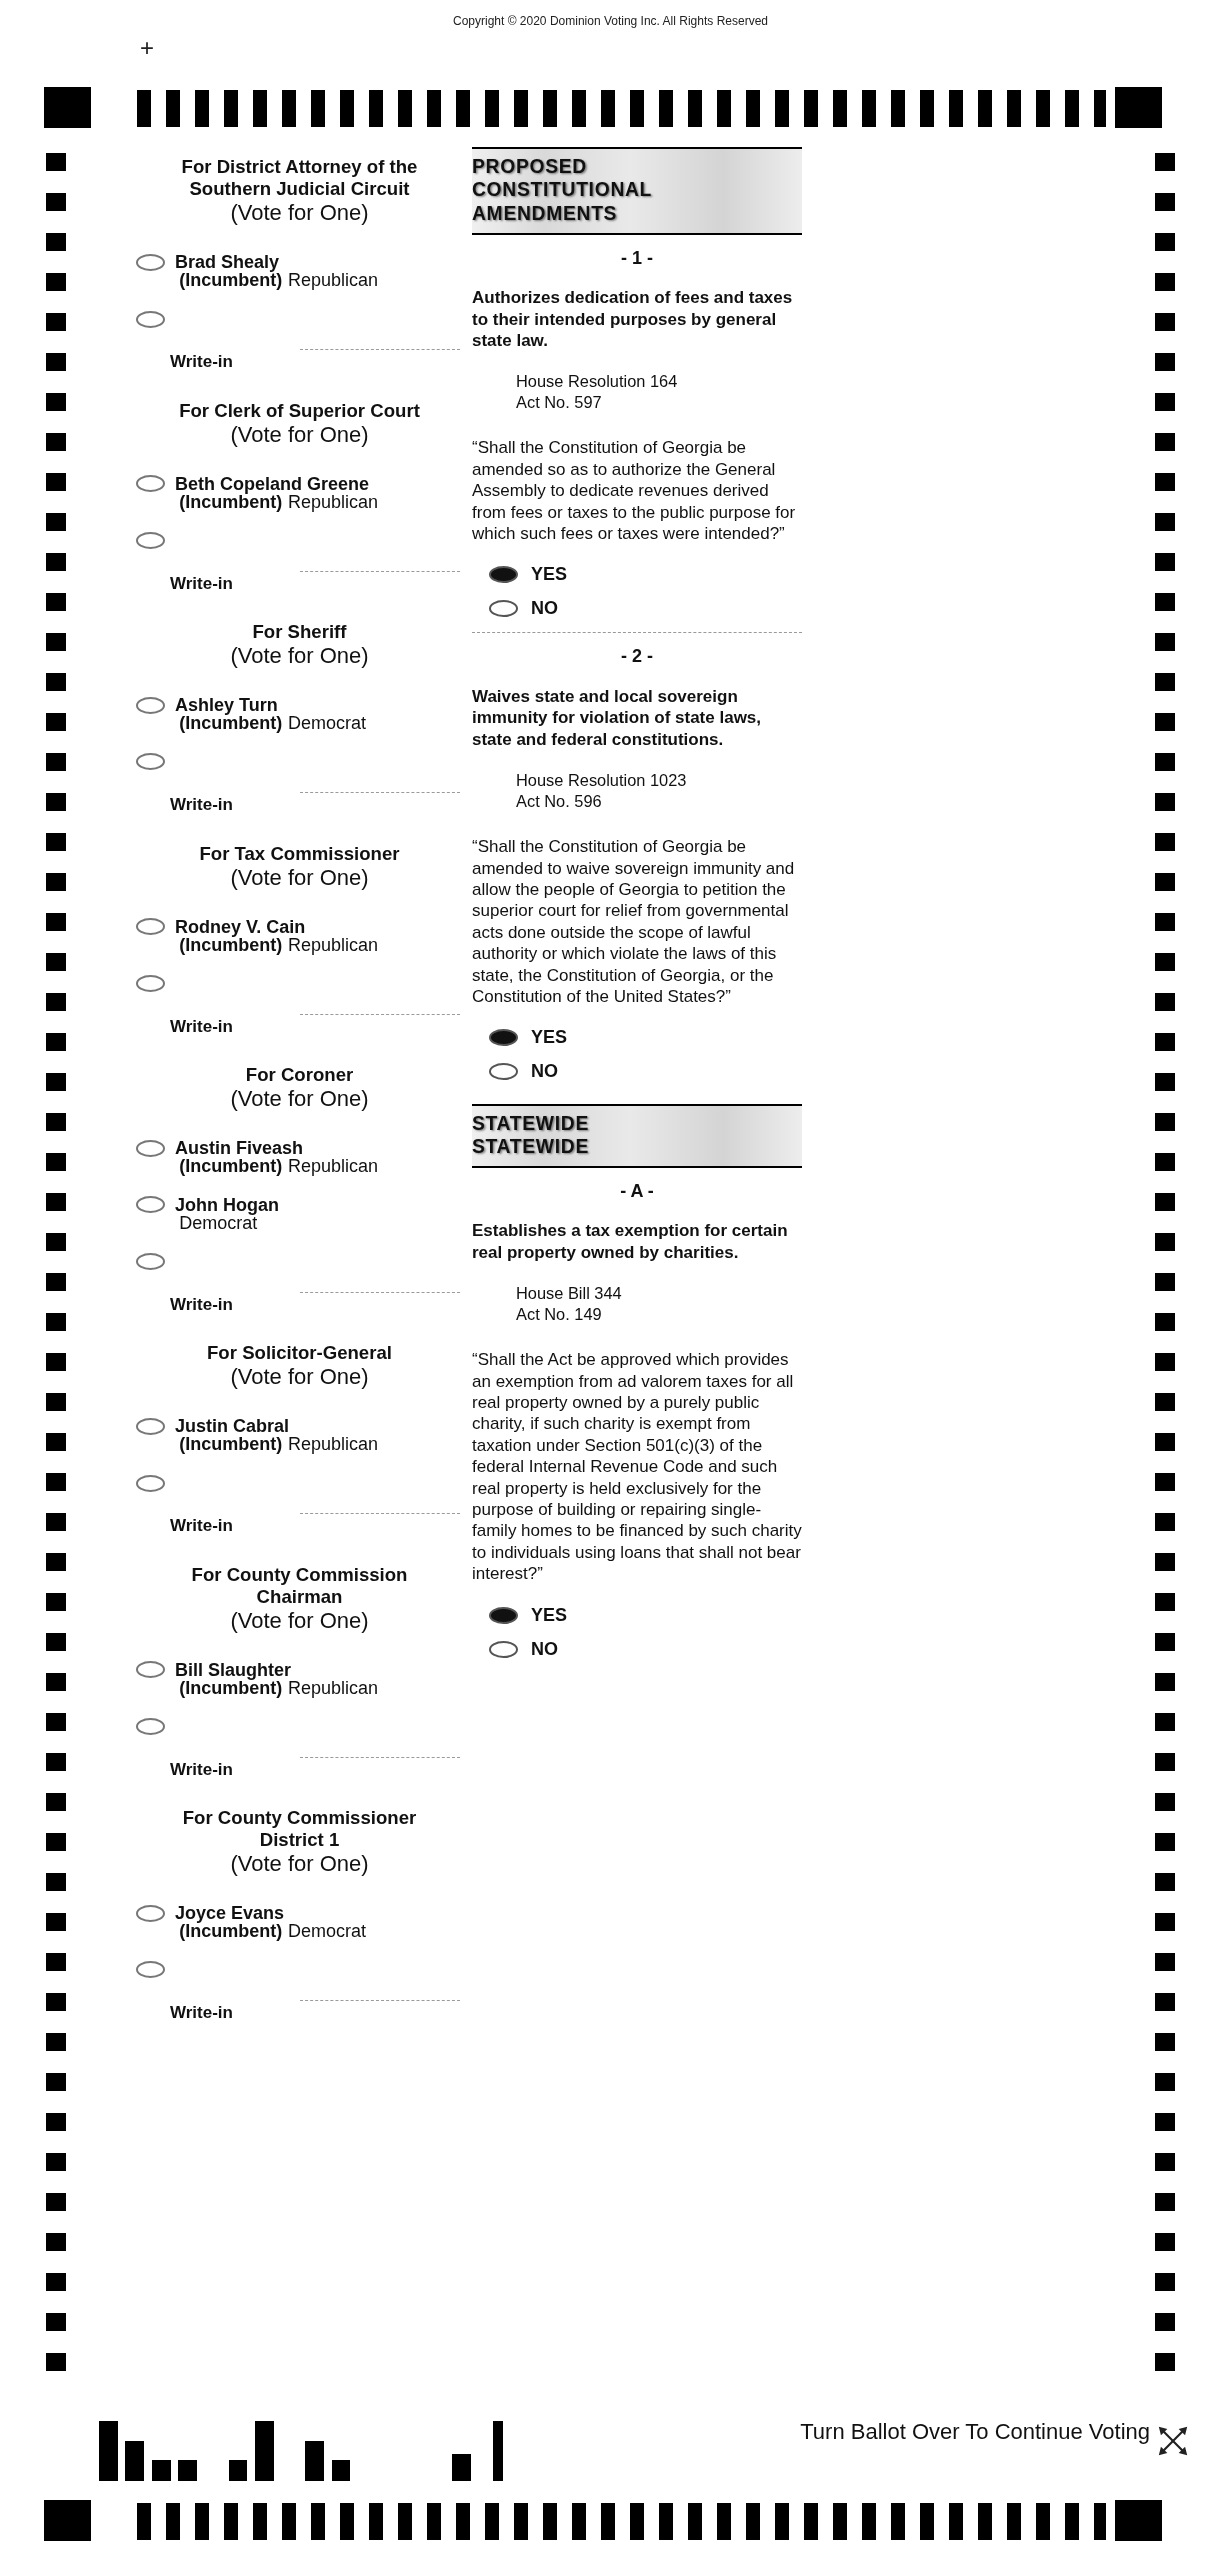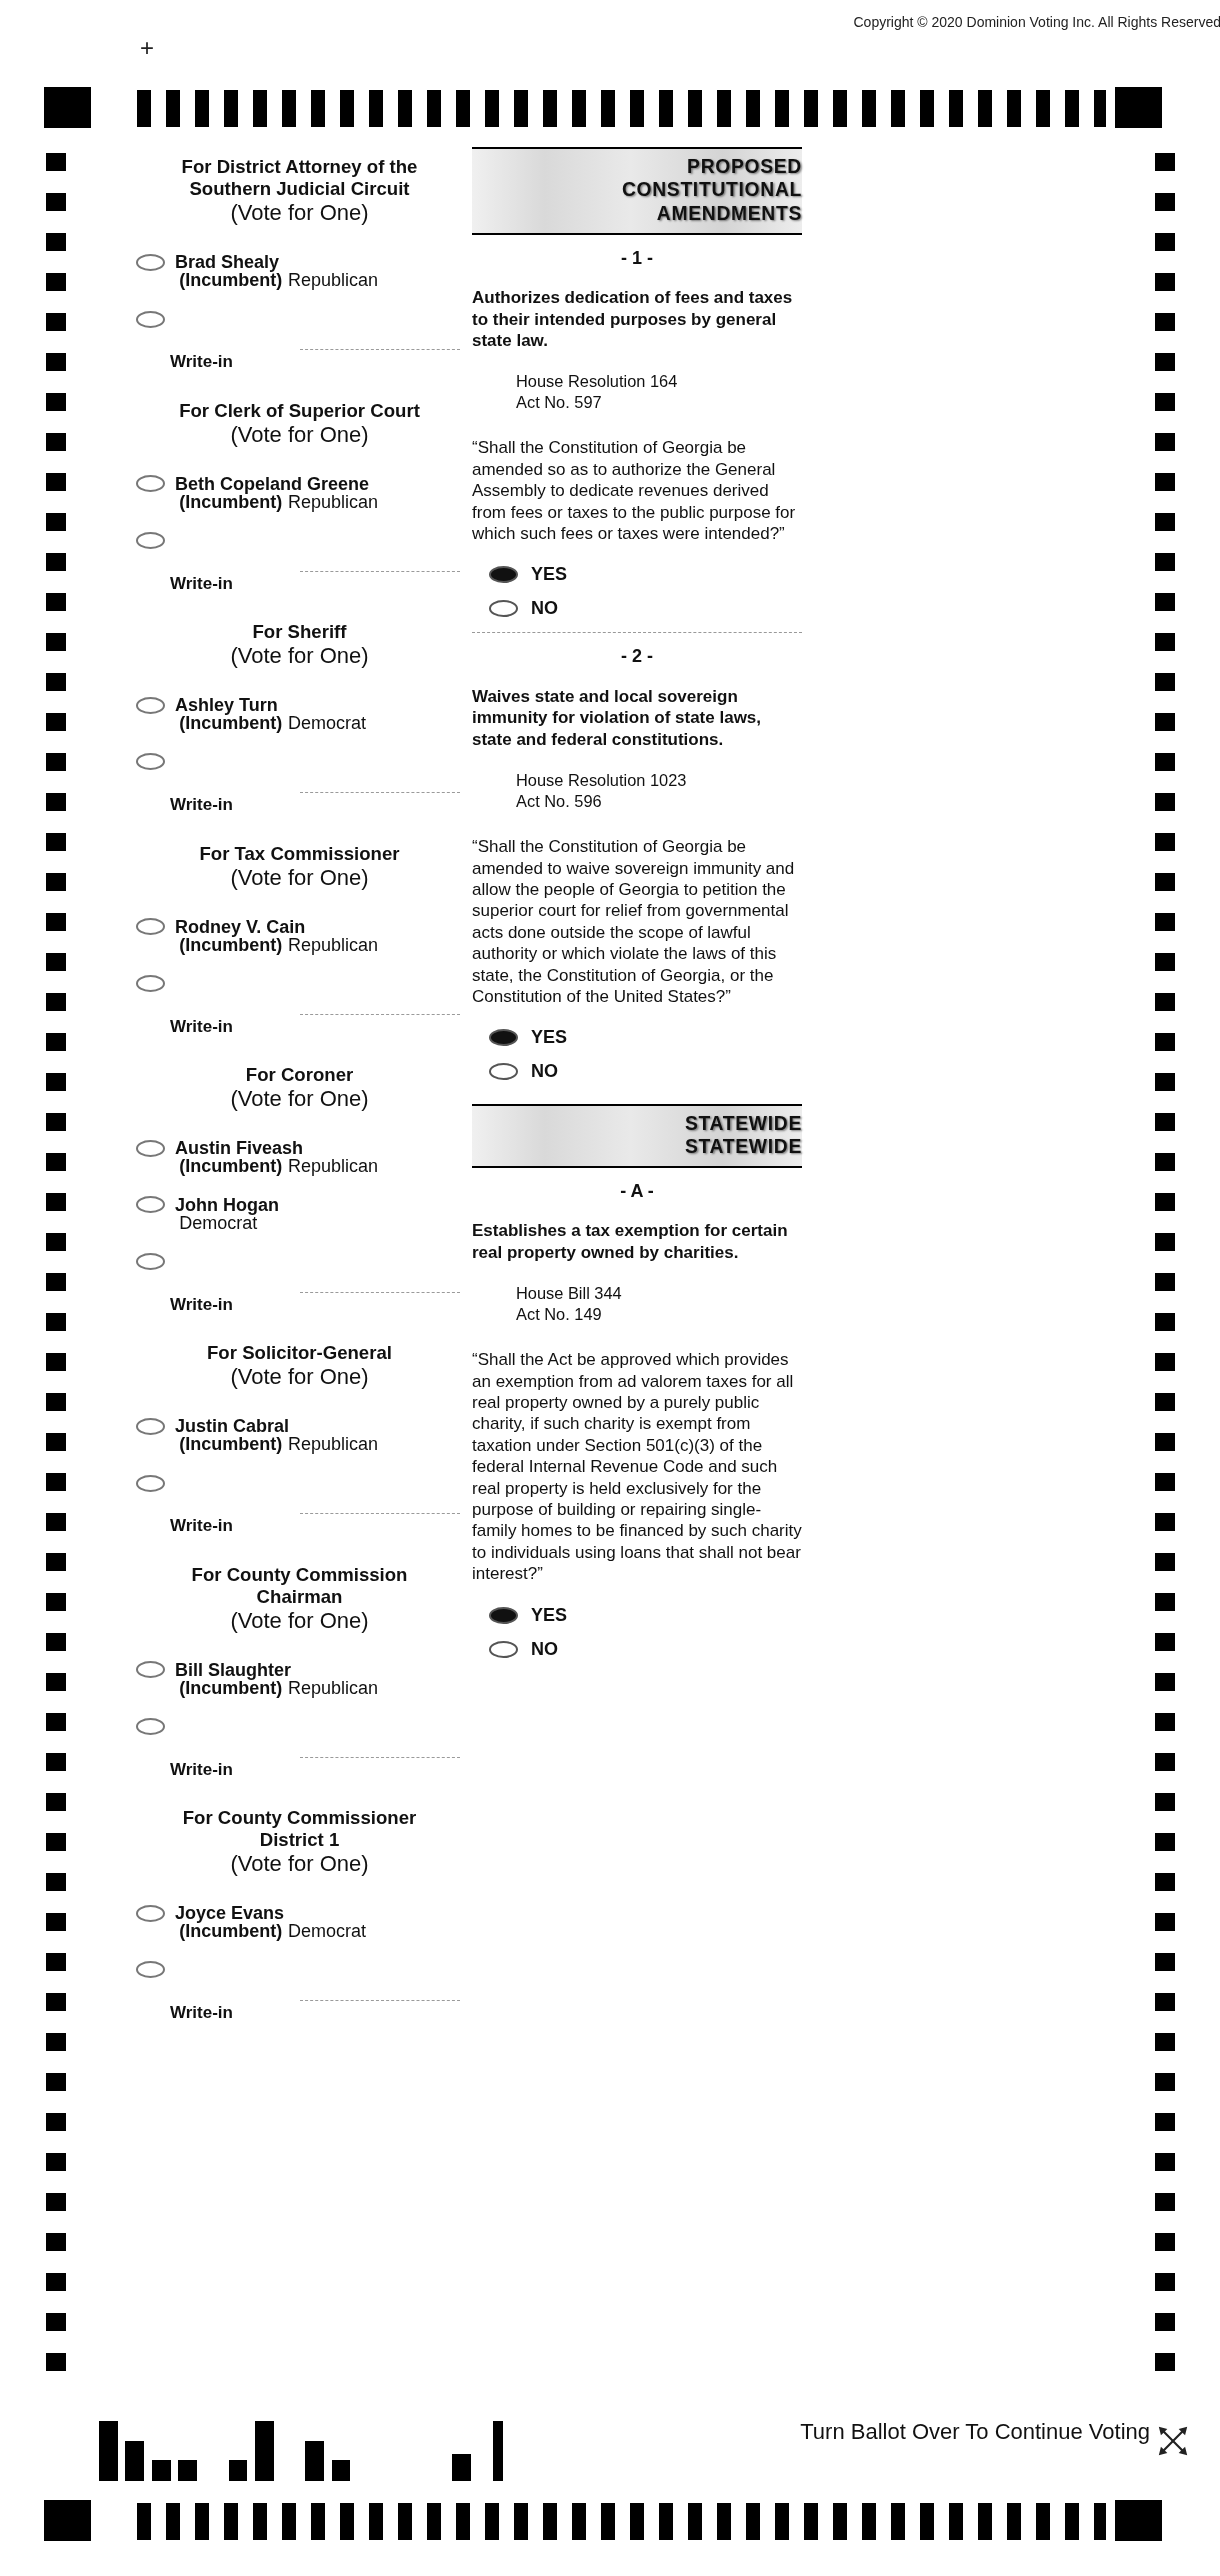--- a/index.html
+++ b/index.html
@@ -3,22 +3,22 @@
 <meta charset="utf-8">
 <title>Ballot</title>
 <style>
   html,body { margin:0; padding:0; background:#ffffff; }
   .page {
     position:relative; width:1221px; height:2576px; background:#fff;
     font-family:"Liberation Sans", sans-serif; color:#111; overflow:hidden;
   }
 
   
-  .copyright { position:absolute; top:14.3px; left:0; width:100%; text-align:right;
-    font-size:14px; color:#222; }
+  .copyright { position:absolute; top:14.3px; left:0; width:100%; text-align:center;
+    font-size:12px; color:#222; }
   .plus-mark { position:absolute; left:140px; top:34px; font-size:24px; font-weight:400; color:#222; }
 
   .corner-block { position:absolute; width:47px; height:41px; background:#000; }
   .block-tl { left:44px;  top:87px; }
   .block-tr { left:1115px; top:87px; }
   .block-bl { left:44px;  top:2500px; }
   .block-br { left:1115px; top:2500px; }
 
   .timing-row { position:absolute; left:137px; width:969px; height:37px;
     background:repeating-linear-gradient(to right, #000 0 14.3px, transparent 14.3px 29px); }
@@ -50,21 +50,21 @@
   .inc { font-weight:bold; margin-right:5.7px; }
   .inc:empty { margin-right:0; }
 
   .write-in-row { position:relative; height:36px; margin-bottom:18.6px; }
   .wi-label { position:absolute; left:34px; top:11.4px; font-size:17px; font-weight:bold; }
   .wi-line { position:absolute; left:164px; right:2.9px; top:8.6px; height:0; border-top:1.4px dashed #9a9a9a; }
 
   
   .measure-header { border-top:2.9px solid #000; border-bottom:2.9px solid #000;
     background:linear-gradient(90deg,#f0f0f0 0%,#d9d9d9 22%,#e9e9e9 48%,#d4d4d4 76%,#ededed 100%);
-    text-align:right; padding:5.7px 0 7.1px; margin-bottom:13px; }
+    text-align:left; padding:5.7px 0 7.1px; margin-bottom:13px; }
   .measure-header.second { margin-top:21.4px; }
   .mh-line { font-size:19.3px; line-height:23.6px; font-weight:bold; letter-spacing:0.7px;
     text-shadow:1.4px 0.7px 2.1px rgba(0,0,0,0.45); }
 
   .m-number { text-align:center; font-size:18px; font-weight:bold; margin:5.7px 0 18.6px; }
   .m-summary { font-size:17px; line-height:21.4px; font-weight:bold; margin:0 0 20px; }
   .m-ref { font-size:16.4px; line-height:21px; margin-bottom:24px;margin-left:44px; }
   .m-question { font-size:17px; line-height:21.4px; margin:0 0 20px; }
   .opt-row { display:flex; align-items:center; gap:13px; margin:0 0 13px 17px; }
   .opt-row .oval { margin-top:0; border-color:#555; }

